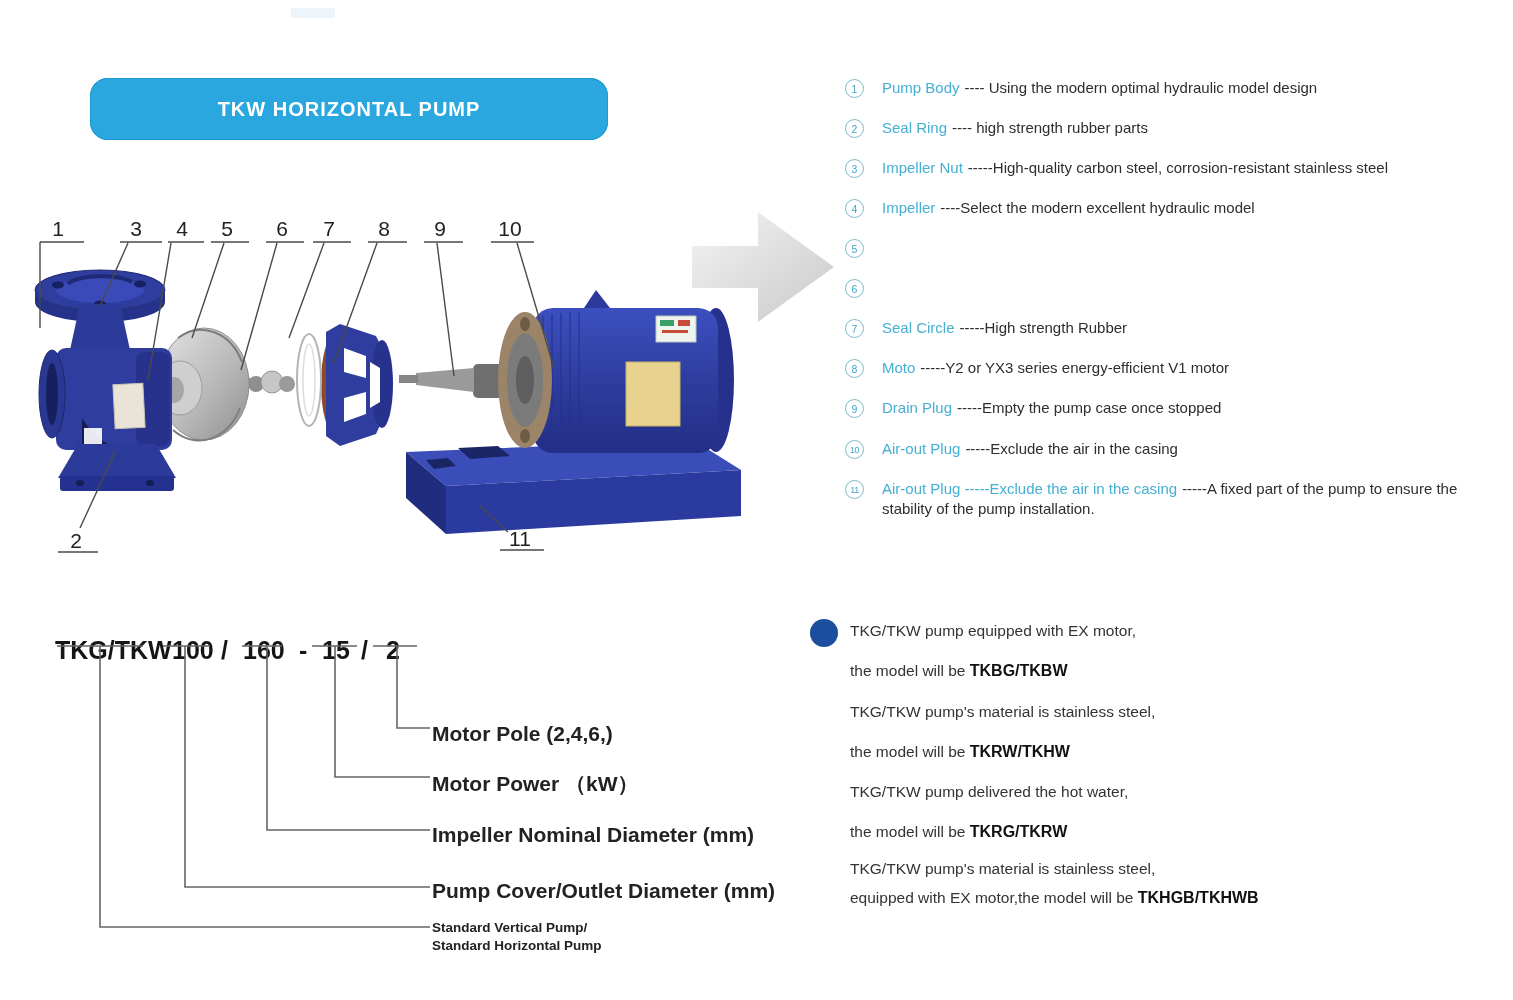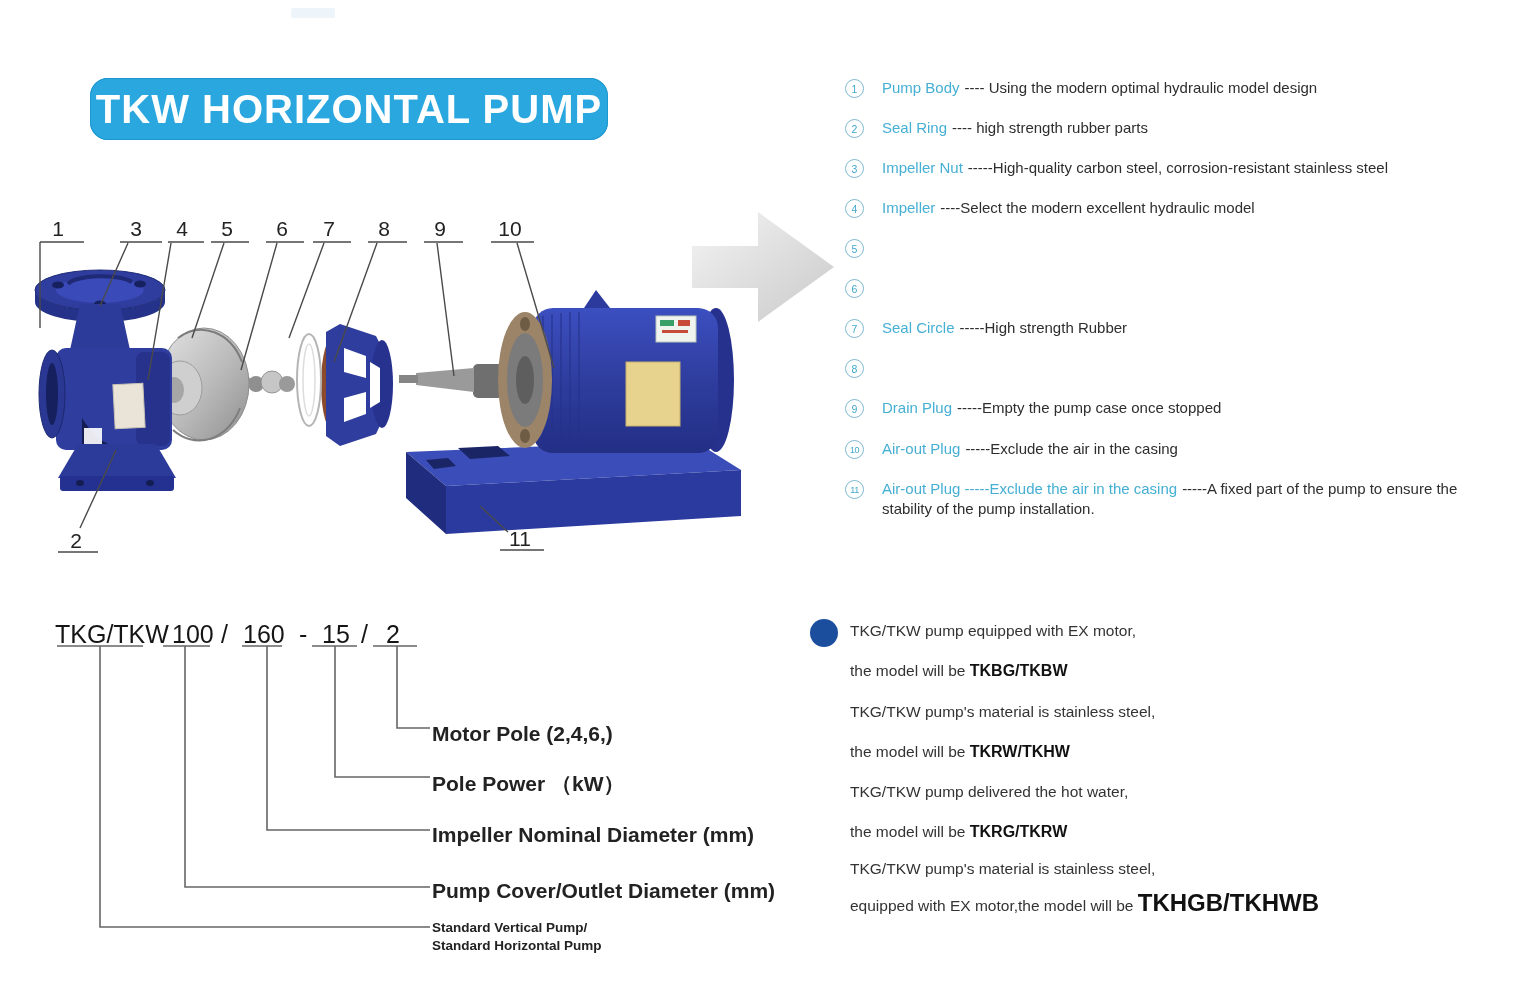--- a/index.html
+++ b/index.html
@@ -4,45 +4,45 @@
 <style>
   html,body{margin:0;padding:0;background:#ffffff;}
   body{font-family:"Liberation Sans", sans-serif;}
   #page{position:relative;width:1513px;height:1000px;background:#ffffff;overflow:hidden;}
   .abs{position:absolute;}
 
   
   .banner{position:absolute;left:90px;top:78px;width:518px;height:62px;
           background:#2AA7DF;border-radius:18px;display:flex;align-items:center;justify-content:center;
           box-shadow:0 0 0 1px #1d97cf inset;}
-  .banner span{color:#ffffff;font-size:40px;font-weight:bold;letter-spacing:1px;}
+  .banner span{color:#ffffff;font-size:20px;font-weight:bold;letter-spacing:1px;}
 
   .topbar{position:absolute;left:291px;top:8px;width:44px;height:10px;background:#eef5fa;border-radius:2px;}
 
   
   .pl-item{position:absolute;left:845px;display:flex;align-items:flex-start;width:650px;
            font-size:15px;line-height:20px;}
   .badge{flex:none;width:17px;height:17px;border:1px solid #7fb9cf;border-radius:50%;
          color:#3fa7cc;font-size:10.5px;display:flex;align-items:center;justify-content:center;
          margin-top:1px;margin-right:9px;background:#fff;}
   .badge.small{font-size:9px;letter-spacing:-0.5px;}
   .pname{color:#45AFD4;margin-right:5px;}
   .pdesc{color:#2e2e2e;}
   .pl-text{display:inline;margin-left:9px;}
 
   
-  .mtoken{position:absolute;top:620px;font-size:25px;font-weight:normal;color:#151515;}
+  .mtoken{position:absolute;top:636px;font-size:25px;font-weight:bold;color:#151515;}
   .mlabel{position:absolute;left:432px;font-size:21px;font-weight:bold;color:#222;}
   .mlabel.small{font-size:13.5px;line-height:18px;}
 
   
   .bullet{position:absolute;left:810px;top:619px;width:28px;height:28px;border-radius:50%;background:#1B4F9E;}
   .note-line{position:absolute;left:850px;font-size:15.5px;color:#333;white-space:nowrap;}
   .note-model{font-weight:bold;font-size:16px;color:#111;}
-  .note-line.big .note-model{font-size:24px;}
+  .note-line.big .note-model{font-size:16px;}
 
   svg text.callout{font-family:"Liberation Sans",sans-serif;font-size:21px;fill:#222;}
 </style>
 </head>
 <body>
 
 <div id="page">
 
   <div class="topbar"></div>
 
@@ -208,20 +208,21 @@
   </div>
   <div class="pl-item" style="top:278px">
     <span class="badge">6</span>
   </div>
   <div class="pl-item" style="top:318px">
     <span class="badge">7</span>
     <span class="pl-text"><span class="pname">Seal Circle</span><span class="pdesc">-----High strength Rubber</span></span>
   </div>
   <div class="pl-item" style="top:358px">
     <span class="badge">8</span>
+    <span class="pl-text"><span class="pname">Moto</span><span class="pdesc">-----Y2 or YX3 series energy-efficient V1 motor</span></span>
   </div>
   <div class="pl-item" style="top:398px">
     <span class="badge">9</span>
     <span class="pl-text"><span class="pname">Drain Plug</span><span class="pdesc">-----Empty the pump case once stopped</span></span>
   </div>
   <div class="pl-item" style="top:439px">
     <span class="badge small">10</span>
     <span class="pl-text"><span class="pname">Air-out Plug</span><span class="pdesc">-----Exclude the air in the casing</span></span>
   </div>
   <div class="pl-item" style="top:479px;width:648px">
@@ -242,21 +243,21 @@
     <g stroke="#666" stroke-width="1.6" fill="none">
       <path d="M17,6 H103  M60,6  V287 H390"></path>
       <path d="M123,6 H170 M145,6 V247 H390"></path>
       <path d="M202,6 H242 M227,6 V190 H390"></path>
       <path d="M272,6 H317 M295,6 V137 H390"></path>
       <path d="M333,6 H377 M357,6 V88  H390"></path>
     </g>
   </svg>
 
   <div class="mlabel" style="top:722px">Motor Pole (2,4,6,)</div>
-  <div class="mlabel" style="top:770px">Pole Power （kW）</div>
+  <div class="mlabel" style="top:770px">Motor Power （kW）</div>
   <div class="mlabel" style="top:823px">Impeller Nominal Diameter (mm)</div>
   <div class="mlabel" style="top:879px">Pump Cover/Outlet Diameter (mm)</div>
   <div class="mlabel small" style="top:919px">Standard Vertical Pump/</div>
   <div class="mlabel small" style="top:937px">Standard  Horizontal Pump</div>
 
   <div class="bullet"></div>
 
   <div class="note-line" style="top:622px">
     <span>TKG/TKW pump equipped with EX motor,</span><span class="note-model"></span>
   </div>

